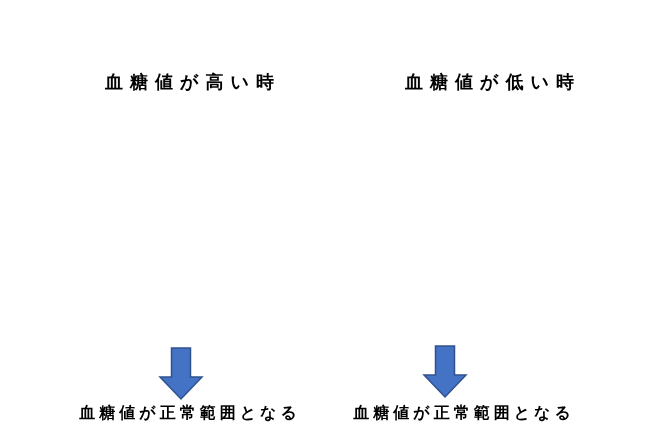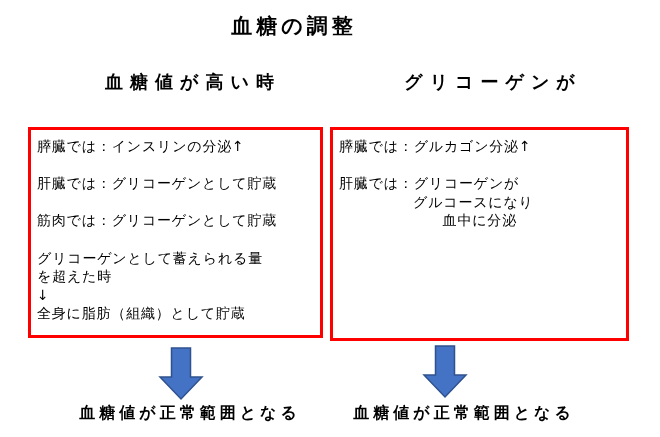--- a/index.html
+++ b/index.html
@@ -69,50 +69,30 @@
     letter-spacing: 4px;
   }
   .result.left  { left: 40px; }
   .result.right { left: 314px; }
 </style>
 </head>
 <body style="background: rgb(255, 255, 255);">
 
 <div class="canvas" style="color: rgb(0, 0, 0);">
 
-  <div class="title">血糖の調整</div>
 
   <div class="col-header left">
     <div>血糖値が高い時</div>
   </div>
 
   <div class="col-header right">
-    <div>グリコーゲンが</div>
+    <div>血糖値が低い時</div>
   </div>
 
-  <div class="box left" style="border-color: rgb(255, 0, 0);">
-    <div class="box-text">膵臓では：インスリンの分泌↑
 
-肝臓では：グリコーゲンとして貯蔵
-
-筋肉では：グリコーゲンとして貯蔵
-
-グリコーゲンとして蓄えられる量
-を超えた時
-↓
-全身に脂肪（組織）として貯蔵</div>
-  </div>
-
-  <div class="box right" style="border-color: rgb(255, 0, 0);">
-    <div class="box-text">膵臓では：グルカゴン分泌↑
-
-肝臓では：グリコーゲンが
-　　　　　グルコースになり
-　　　　　　　血中に分泌</div>
-  </div>
 
   <svg class="arrow left" viewBox="0 0 46 54">
     <path d="M13.5 1 H32.5 V30 H44 L23 52 L2 30 H13.5 Z" fill="#4472C4" stroke="#2F528F" stroke-width="1.5" stroke-linejoin="miter"></path>
   </svg>
 
   <svg class="arrow right" viewBox="0 0 46 54">
     <path d="M13.5 1 H32.5 V30 H44 L23 52 L2 30 H13.5 Z" fill="#4472C4" stroke="#2F528F" stroke-width="1.5" stroke-linejoin="miter"></path>
   </svg>
 
   <div class="result left">血糖値が正常範囲となる</div>

